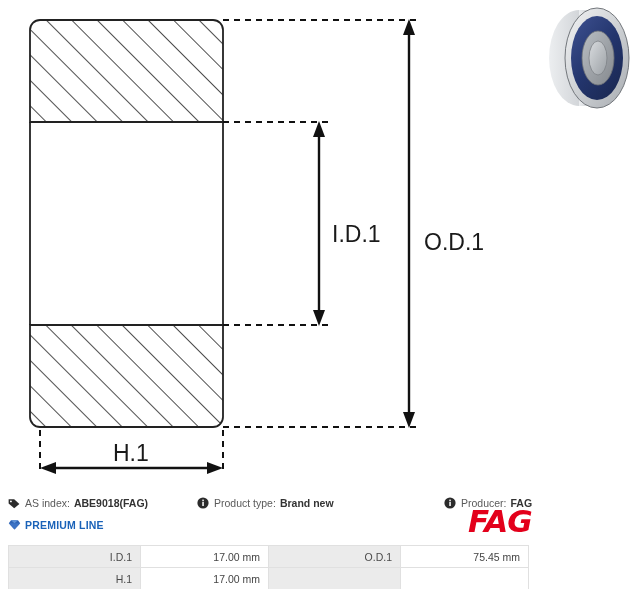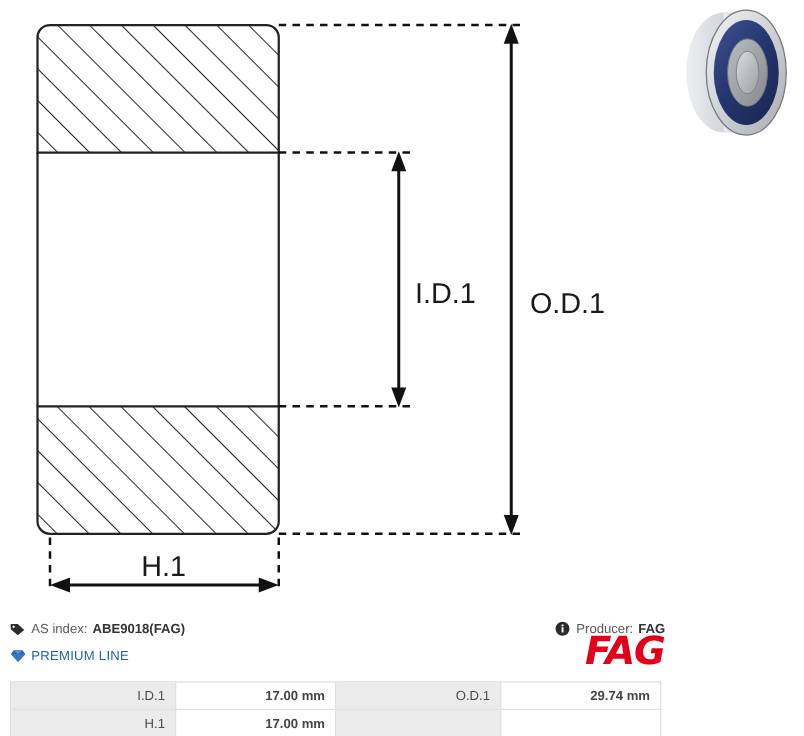--- a/index.html
+++ b/index.html
@@ -64,21 +64,21 @@
   .info-icon {
     display: inline-block;
     width: 12px;
     margin-right: 5px;
     flex: 0 0 12px;
     text-align: center;
     line-height: 0;
   }
   .premium-text {
     color: #1a62b8;
-    font-weight: normal;
+    font-weight: bold;
     font-size: 10.5px;
     letter-spacing: 0.2px;
   }
   #fag-logo-text {
     position: absolute;
     left: 468px;
     top: 14px;
     font-family: "DejaVu Sans", sans-serif;
     font-weight: bold;
     font-style: italic;
@@ -103,21 +103,20 @@
     padding: 0 8px;
     text-align: right;
     color: #444444;
   }
   #spec-table td.key-cell {
     background: #ebebeb;
     color: #4a4a4a;
   }
   #spec-table td.val-cell {
     background: #ffffff;
-    font-weight: bold;
   }
   #spec-table col.c-key { width: 132px; }
   #spec-table col.c-val { width: 128px; }
 </style>
 </head>
 <body>
 
 <div id="drawing-area">
   <svg id="drawing-svg" width="643" height="490" viewBox="0 0 643 490">
     <defs>
@@ -232,20 +231,31 @@
           <path d="M3,1.2 H10 L12.2,4.2 L6.5,10.6 L0.8,4.2 Z" fill="#2f64b5"></path>
           <path d="M3,1.2 L6.5,4.2 L10,1.2 Z" fill="#5f93d8"></path>
           <path d="M0.8,4.2 H12.2 L6.5,10.6 Z" fill="#3d73c4"></path>
         </svg>
       </span>
       <span class="premium-text">PREMIUM LINE</span>
     </div>
   </div>
 
   <div class="info-col" style="left:197px;">
+    <div class="info-row">
+      <span class="info-icon">
+        <svg width="12" height="12" viewBox="0 0 12 12">
+          <circle cx="6" cy="6" r="5.6" fill="#2b2b2b"></circle>
+          <rect x="5.3" y="4.8" width="1.5" height="4.2" fill="#ffffff"></rect>
+          <rect x="5.3" y="2.6" width="1.5" height="1.5" fill="#ffffff"></rect>
+        </svg>
+      </span>
+      <span class="label-txt">Product type:</span>
+      <span class="value-txt">Brand new</span>
+    </div>
   </div>
 
   <div class="info-col" style="left:444px;">
     <div class="info-row">
       <span class="info-icon">
         <svg width="12" height="12" viewBox="0 0 12 12">
           <circle cx="6" cy="6" r="5.6" fill="#2b2b2b"></circle>
           <rect x="5.3" y="4.8" width="1.5" height="4.2" fill="#ffffff"></rect>
           <rect x="5.3" y="2.6" width="1.5" height="1.5" fill="#ffffff"></rect>
         </svg>
@@ -263,21 +273,21 @@
     <col class="c-key">
       <col class="c-val">
       <col class="c-key">
       <col class="c-val">
   </colgroup>
   <tbody>
     <tr>
       <td class="key-cell">I.D.1</td>
       <td class="val-cell">17.00 mm</td>
       <td class="key-cell">O.D.1</td>
-      <td class="val-cell">29.74 mm</td>
+      <td class="val-cell">75.45 mm</td>
     </tr>
     <tr>
       <td class="key-cell">H.1</td>
       <td class="val-cell">17.00 mm</td>
       <td class="key-cell"></td>
       <td class="val-cell"></td>
     </tr>
   </tbody>
 </table>
 

